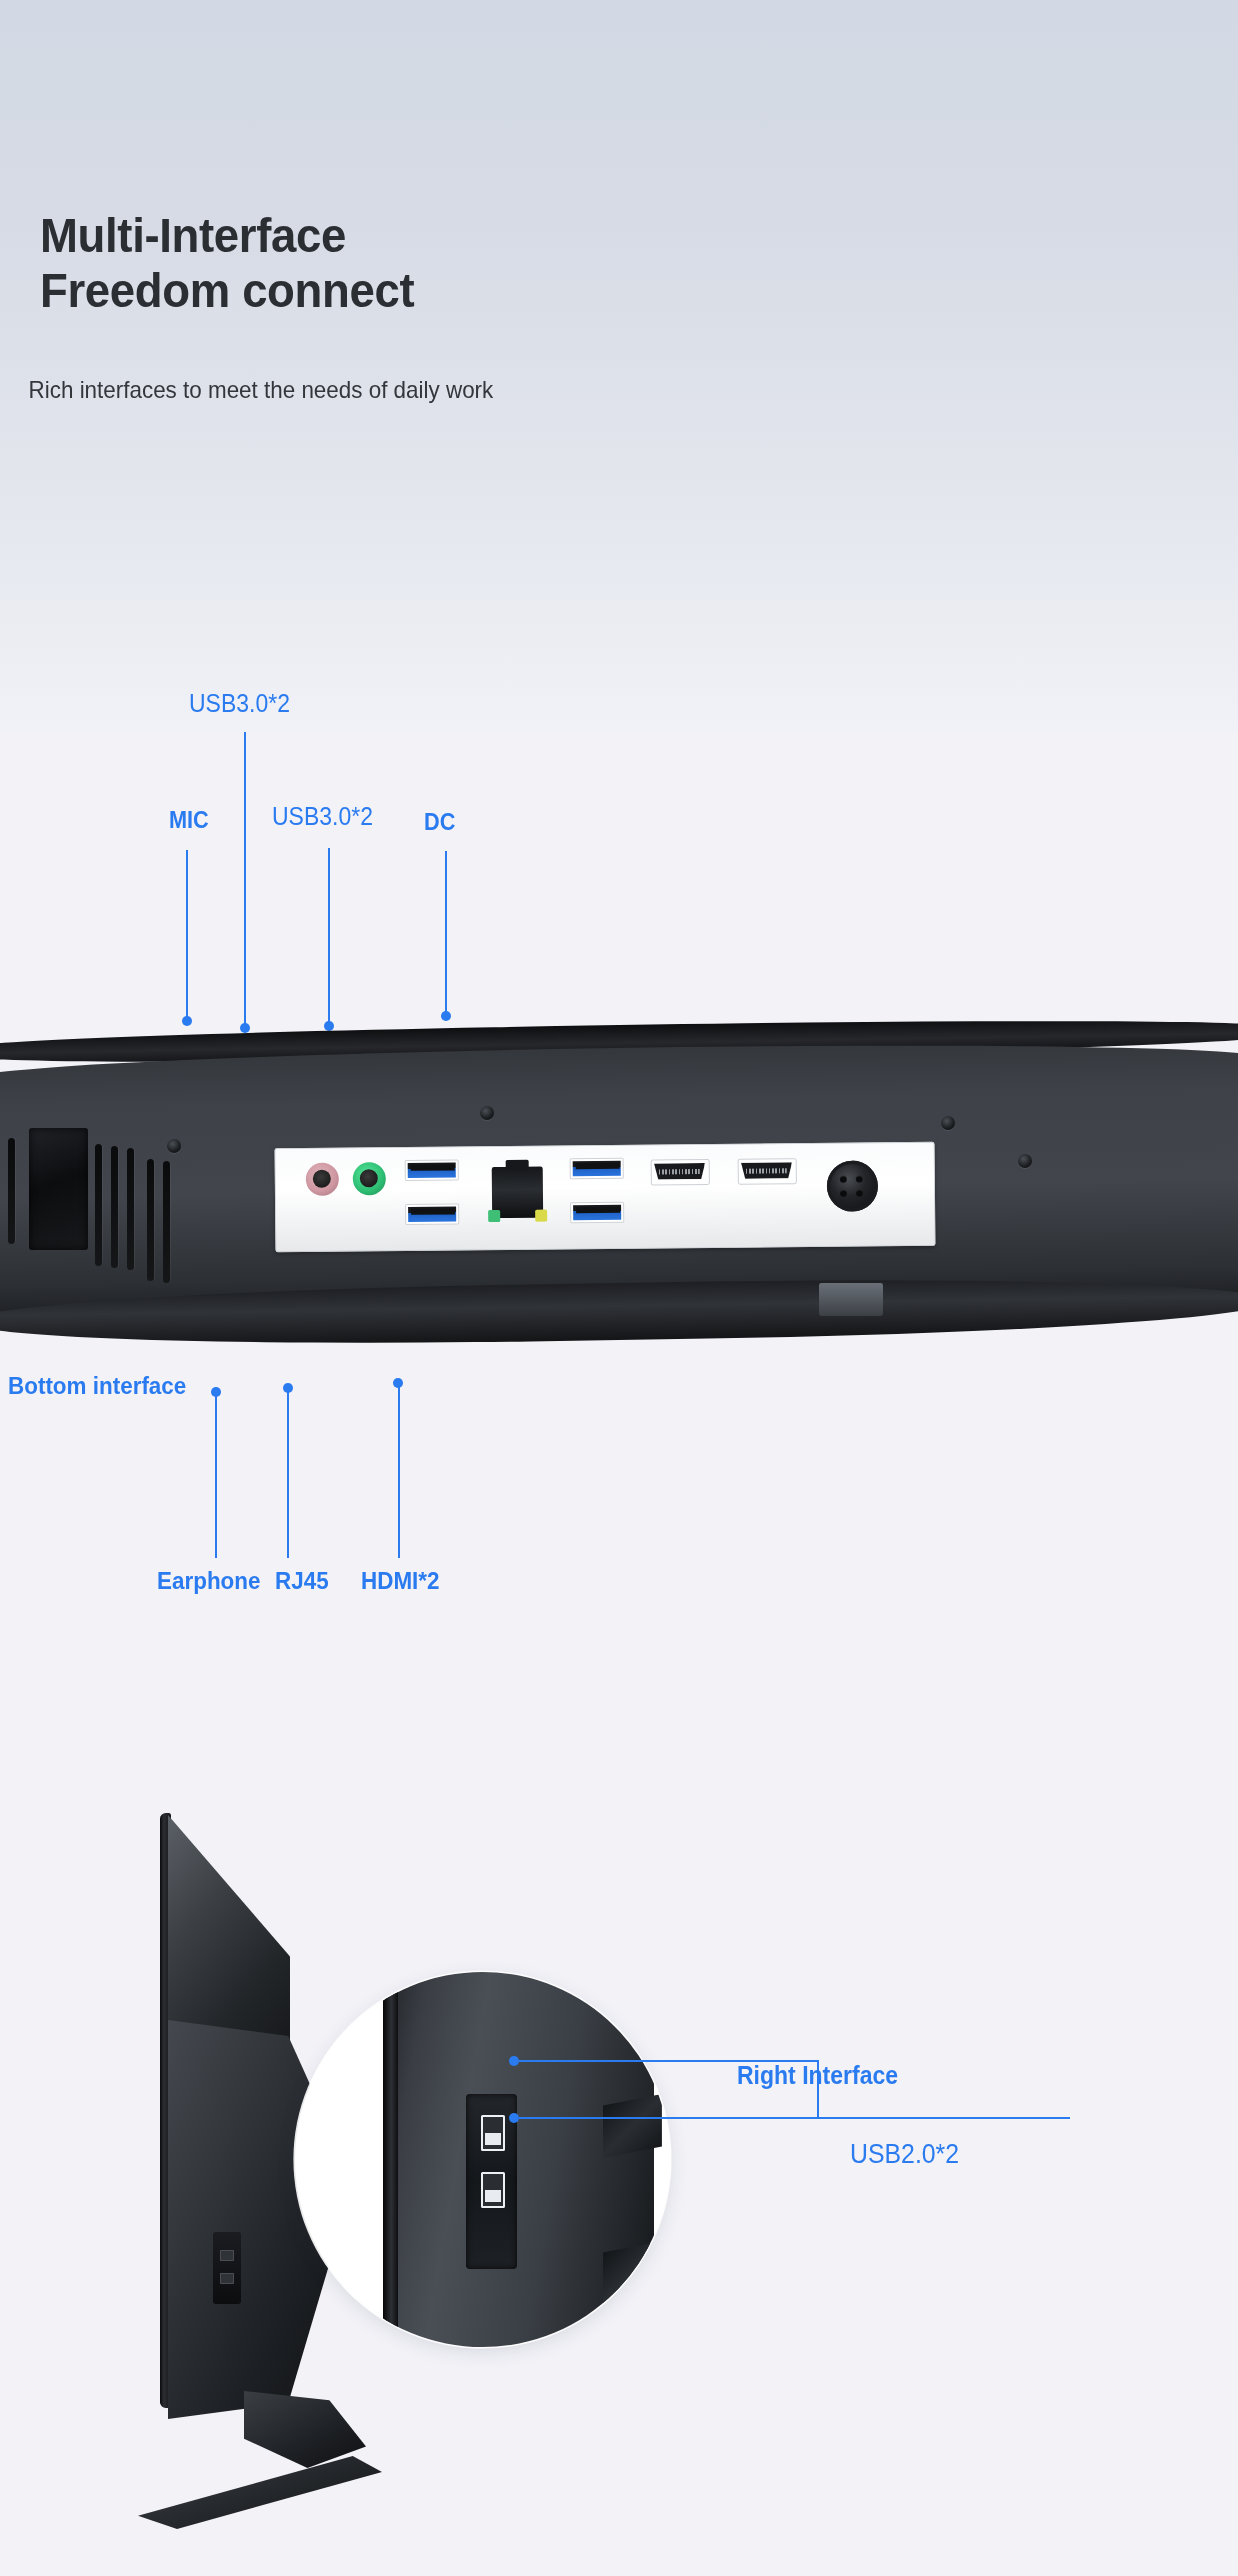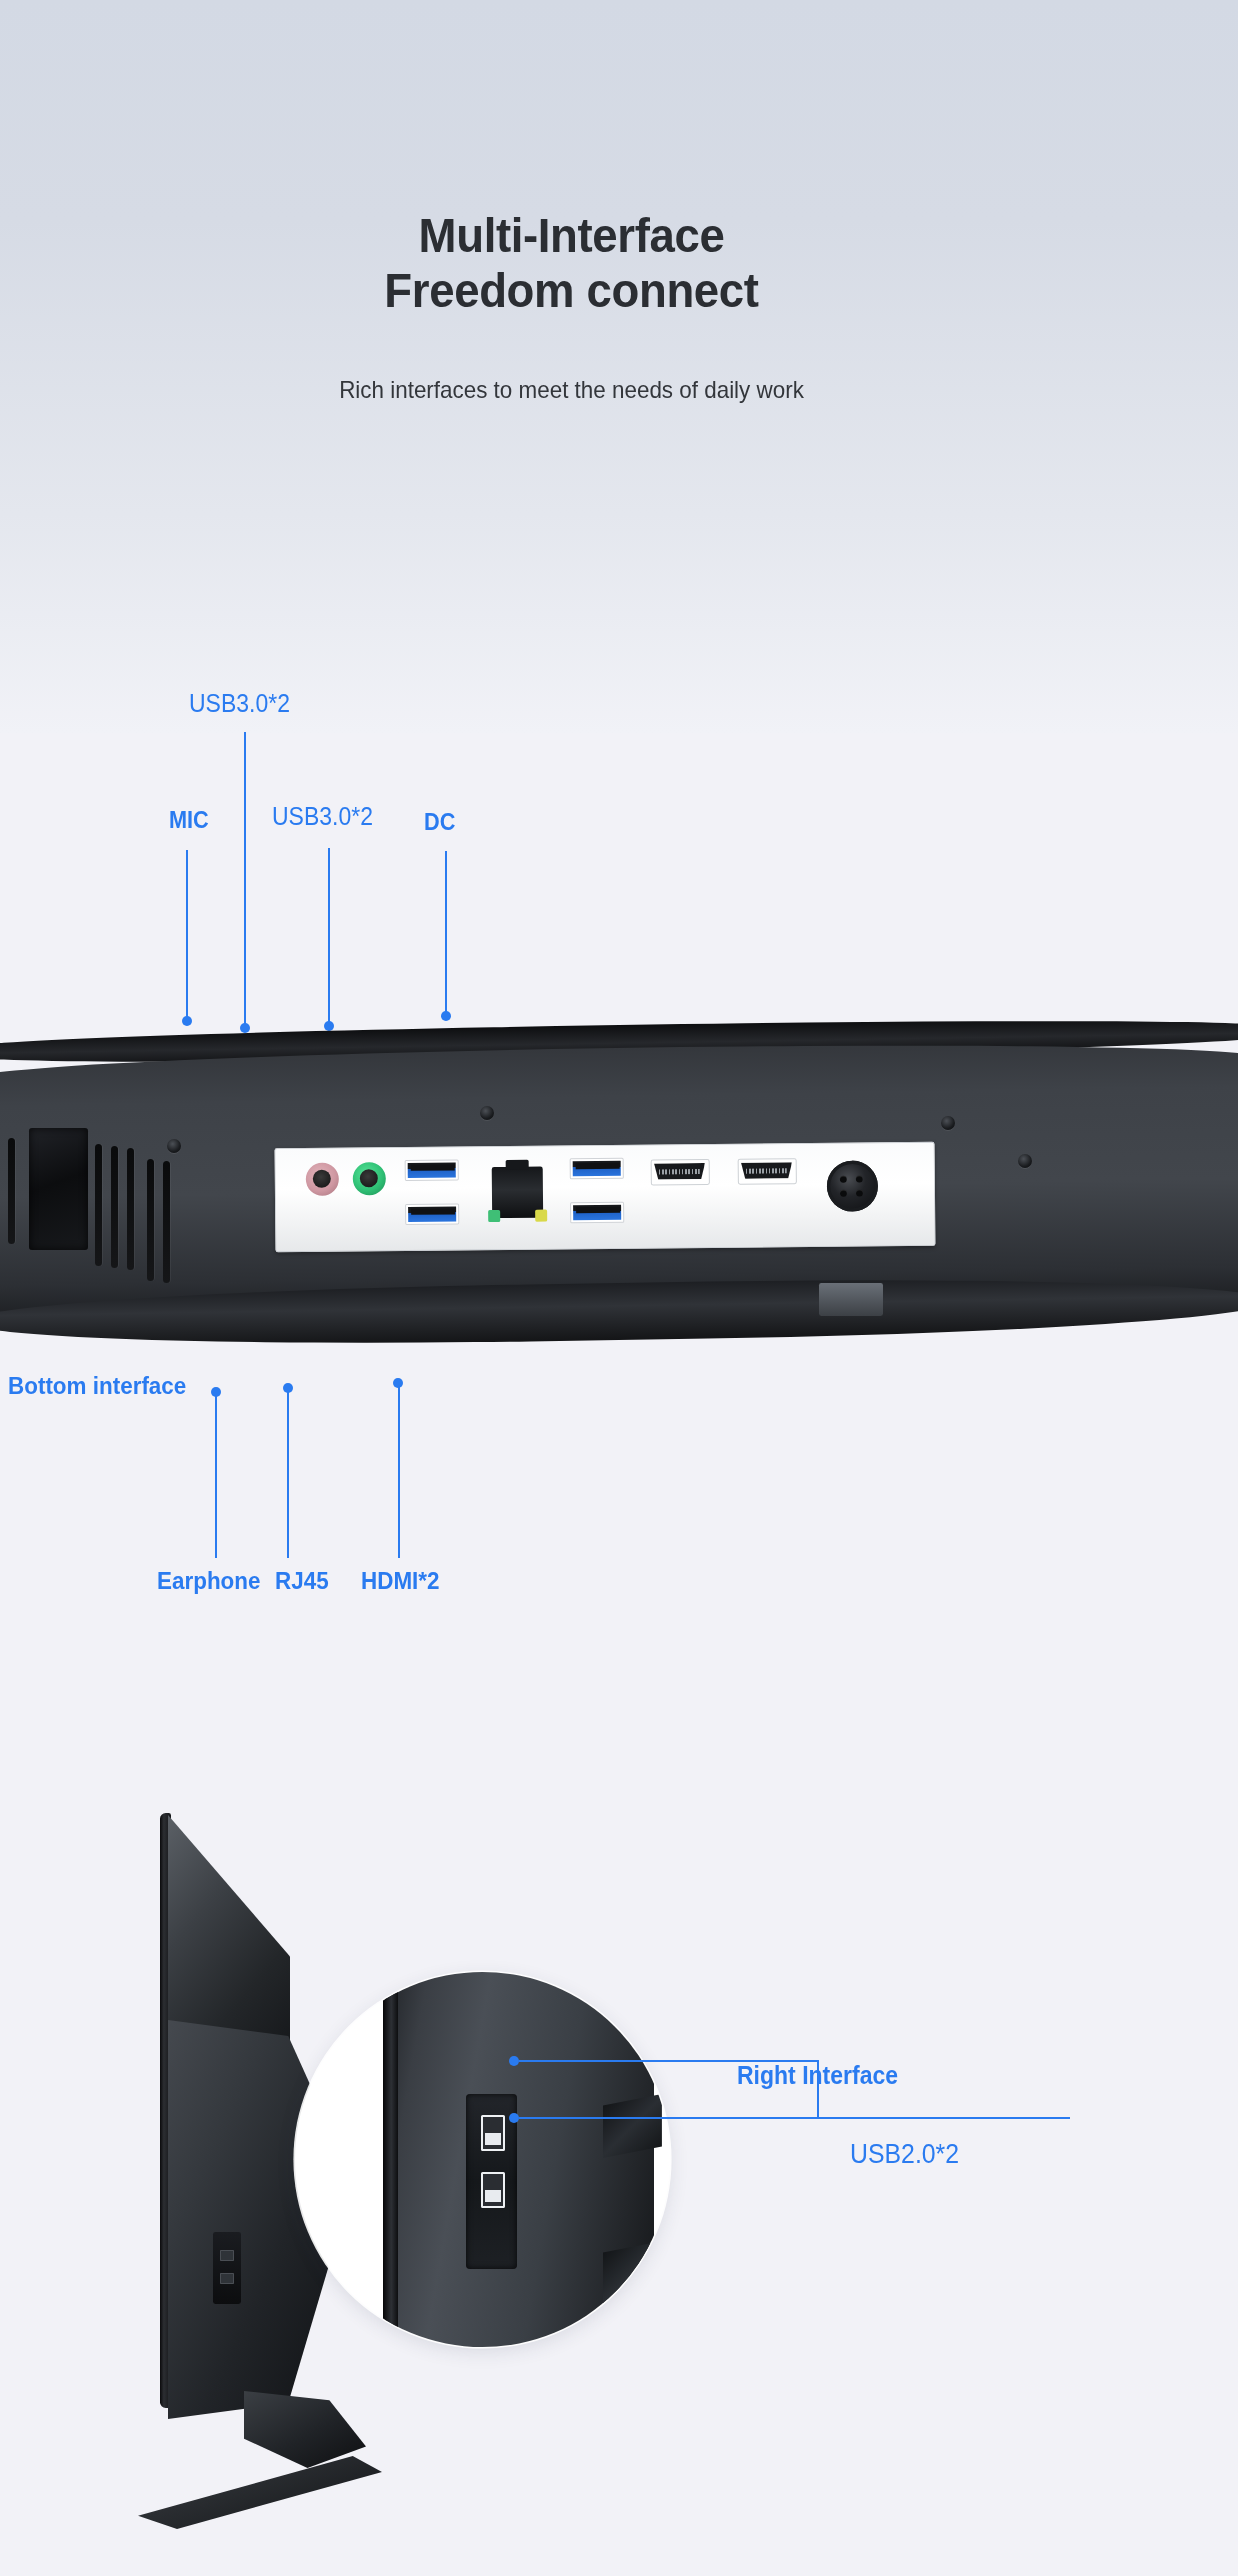--- a/index.html
+++ b/index.html
@@ -15,21 +15,21 @@
   #bg-top {
     position:absolute; left:0; top:0; width:1238px; height:733px;
     background:linear-gradient(180deg,#d3d9e4 0%,#d6dbe5 30%,#e4e7ee 70%,#f1f2f7 100%);
   }
   #bg-bottom {
     position:absolute; left:0; top:733px; width:1238px; height:1843px;
     background:#f2f2f7;
   }
 
   
-  #header { position:absolute; left:0; top:208px; width:1143px; text-align:center; }
+  #header { position:absolute; left:0; top:208px; width:1143px; }
   .headline {
     font-size:49px; font-weight:bold; color:#2b2e33;
     letter-spacing:-0.4px; line-height:1.12;
     font-family:"Liberation Sans", sans-serif;
     transform:scaleX(0.93); transform-origin:center;
   }
   .subtitle {
     margin-top:59px; font-size:23.6px; color:#33363b; font-weight:400;
     transform:scaleX(0.95); transform-origin:center;
   }

